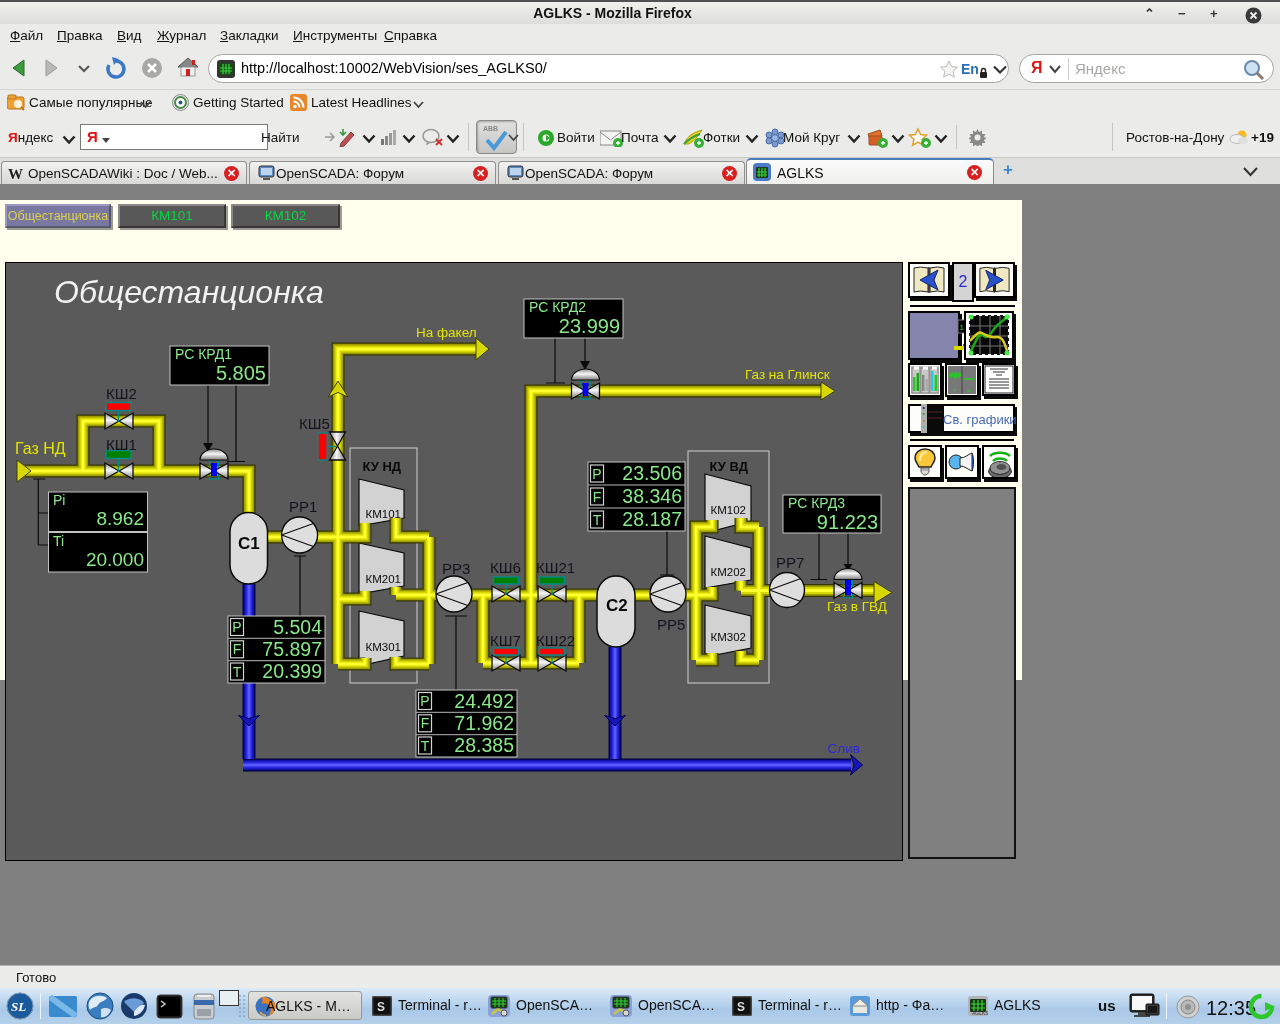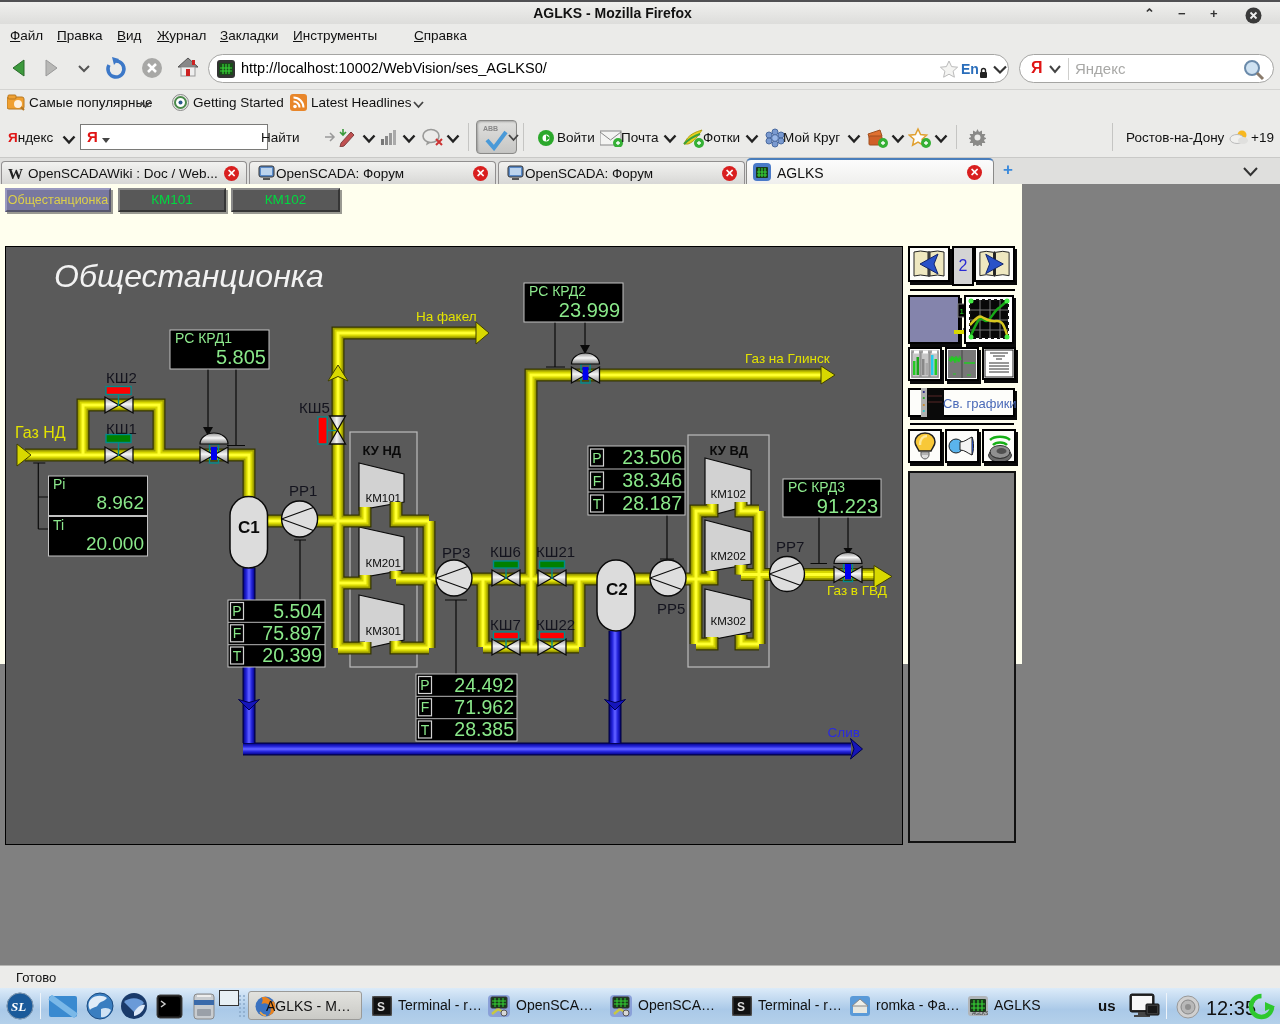--- a/index.html
+++ b/index.html
@@ -25,21 +25,21 @@
 #yabar .txt{position:absolute;top:13px;font-size:13.5px;color:#111;}
 #yainput{position:absolute;left:80px;top:7px;width:188px;height:26px;background:#fff;border:1px solid #7a7a78;}
 
 #tabbar{position:absolute;left:0;top:158px;width:1280px;height:26px;background:#dfdfdd;}
 .tab{position:absolute;top:3px;height:23px;background:linear-gradient(#f2f2f0,#d8d8d6);border:1px solid #918f8f;border-bottom:none;border-radius:4px 4px 0 0;}
 .tab .lbl{position:absolute;left:26px;top:4px;font-size:13.5px;color:#111;white-space:nowrap;}
 .tabx{position:absolute;top:4px;width:15px;height:15px;border-radius:8px;background:#d91f1f;color:#fff;font-size:11px;font-weight:bold;text-align:center;line-height:15px;}
 #tabactive{position:absolute;left:746px;top:0px;width:248px;height:26px;background:linear-gradient(#fcfcfc,#efefed);border:1px solid #8a8a88;border-top:2px solid #4a7ebb;border-bottom:none;border-radius:5px 5px 0 0;}
 
 #content{position:absolute;left:0;top:184px;width:1280px;height:781px;background:#808080;}
-#cream{position:absolute;left:0;top:0;width:1022px;height:480px;background:#ffffee;}
+#cream{position:absolute;left:0;top:16px;width:1022px;height:480px;background:#ffffee;}
 .pgbtn{position:absolute;top:4px;height:24px;font-size:13.5px;text-align:center;white-space:nowrap;overflow:hidden;box-shadow:2px 2px 0 #9a9a92;}
 #pg1{left:5px;width:106px;background:#7878a0;border:2px outset #9a9ac0;color:#ddd04a;line-height:20px;font-size:12.5px;}
 #pg2{left:118px;width:108px;background:#585858;border:2px outset #8a8a8a;color:#00d840;line-height:20px;}
 #pg3{left:231px;width:109px;background:#585858;border:2px outset #8a8a8a;color:#00d840;line-height:20px;}
 
 .sbtn{position:absolute;background:#fdfdfa;border:2px solid #000;box-shadow:2px 3px 0 #0a0a0a;}
 
 #statusbar{position:absolute;left:0;top:965px;width:1280px;height:23px;background:#ececea;border-top:1px solid #b5b5b3;}
 #statusbar span{position:absolute;left:16px;top:4px;font-size:13px;color:#111;}
 
@@ -58,21 +58,21 @@
         <path d="M5.5 5.5 l6 6 M11.5 5.5 l-6 6" stroke="#eee" stroke-width="1.8"></path>
       </svg>
 </div>
 <div id="menubar">
   <span style="left:10px;"><u>Ф</u>айл</span>
   <span style="left:57px;"><u>П</u>равка</span>
   <span style="left:117px;"><u>В</u>ид</span>
   <span style="left:157px;"><u>Ж</u>урнал</span>
   <span style="left:220px;"><u>З</u>акладки</span>
   <span style="left:293px;"><u>И</u>нструменты</span>
-  <span style="left:414px;"><u>С</u>правка</span>
+  <span style="left:384px;"><u>С</u>правка</span>
 </div>
 <div id="navbar">
   <svg class="abs" style="left:0;top:0;" width="210" height="43" viewBox="0 0 210 43">
     <path d="M24 13 L24 29 L13 21 Z" fill="#3d9a3d" stroke="#2a6a2a"></path>
     <path d="M46 13 L46 29 L57 21 Z" fill="#b8b8b6" stroke="#999"></path>
     <path d="M79 19 l5 5 l5 -5" fill="none" stroke="#555" stroke-width="2"></path>
     <path d="M116 14 a8 8 0 1 1 -7 4" fill="none" stroke="#3c78c8" stroke-width="3.5"></path>
     <path d="M112 10 l7 2 l-5 6 Z" fill="#3c78c8"></path>
     <circle cx="152" cy="21" r="10" fill="#a8a8a6"></circle>
     <path d="M148 17 l8 8 M156 17 l-8 8" stroke="#fff" stroke-width="2.5"></path>
@@ -251,21 +251,21 @@
         <path d="M8.5 0 l1.5 3 3 -1.5 0 3.4 3.4 0 -1.5 3 3 1.5 -3 1.5 1.5 3 -3.4 0 0 3.4 -3 -1.5 -1.5 3 -1.5 -3 -3 1.5 0 -3.4 -3.4 0 1.5 -3 -3 -1.5 3 -1.5 -1.5 -3 3.4 0 0 -3.4 3 1.5 Z" fill="#8a8a88"></path>
         <circle cx="8.5" cy="8.5" r="3" fill="#ebebe9"></circle>
       </svg>
   <div class="abs" style="left:1112px;top:6px;width:1px;height:28px;background:#c5c5c3;"></div>
   <span class="txt" style="left:1126px;">Ростов-на-Дону</span>
   <svg class="abs" style="left:1229px;top:12px;" width="20" height="16">
         <circle cx="13" cy="6" r="4.5" fill="#f8b820"></circle>
         <ellipse cx="8" cy="10" rx="7" ry="4.5" fill="#f0f0ee" stroke="#bbb"></ellipse>
         <ellipse cx="14" cy="11.5" rx="5" ry="3.5" fill="#e0e0de"></ellipse>
       </svg>
-  <span class="txt" style="left:1251px;">+19</span>
+  <span class="txt" style="left:1251px;font-weight:bold;">+19</span>
 </div>
 <div id="tabbar">
   <div class="tab" style="left:1px;width:246px;">
     <svg class="abs" style="left:6px;top:4px;" width="16" height="15">
           <text x="0" y="13" font-size="15" font-weight="bold" font-family="Liberation Serif" fill="#222">W</text>
         </svg>
     <span class="lbl">OpenSCADAWiki : Doc / Web...</span>
     <div class="tabx" style="left:222px;">✕</div>
   </div>
   <div class="tab" style="left:249px;width:247px;">
@@ -765,21 +765,21 @@
           <text x="5" y="15" font-size="12" fill="#ddd" font-family="Liberation Sans" font-weight="bold">S</text>
         </svg>
     <span class="abs" style="left:30px;top:6px;">Terminal - r…</span>
   </div>
   <div class="task" style="left:846px;width:114px;">
     <svg class="abs" style="left:4px;top:5px;" width="20" height="20">
           <rect width="20" height="20" rx="3" fill="#5a9ad8"></rect>
           <rect x="3" y="9" width="14" height="8" fill="#e8e8e0"></rect>
           <path d="M2 10 L10 3 L18 10 Z" fill="#f0f0e8" stroke="#888"></path>
         </svg>
-    <span class="abs" style="left:30px;top:6px;">romka - Фа…</span>
+    <span class="abs" style="left:30px;top:6px;">http - Фа…</span>
   </div>
   <div class="task" style="left:964px;width:110px;">
     <svg class="abs" style="left:4px;top:5px;" width="20" height="20">
           <rect width="20" height="20" rx="3" fill="#b0b4b8"></rect>
           <rect x="2" y="3" width="16" height="13" rx="1" fill="#1a3a1a"></rect>
           <path d="M3 8 h14 M3 12 h14 M6 4 v11 M10 4 v11 M14 4 v11" stroke="#35d435" stroke-width="1.2"></path>
           <text x="4" y="19" font-size="5" fill="#333" font-family="Liberation Sans">AGLKS</text>
         </svg>
     <span class="abs" style="left:30px;top:6px;">AGLKS</span>
   </div>

